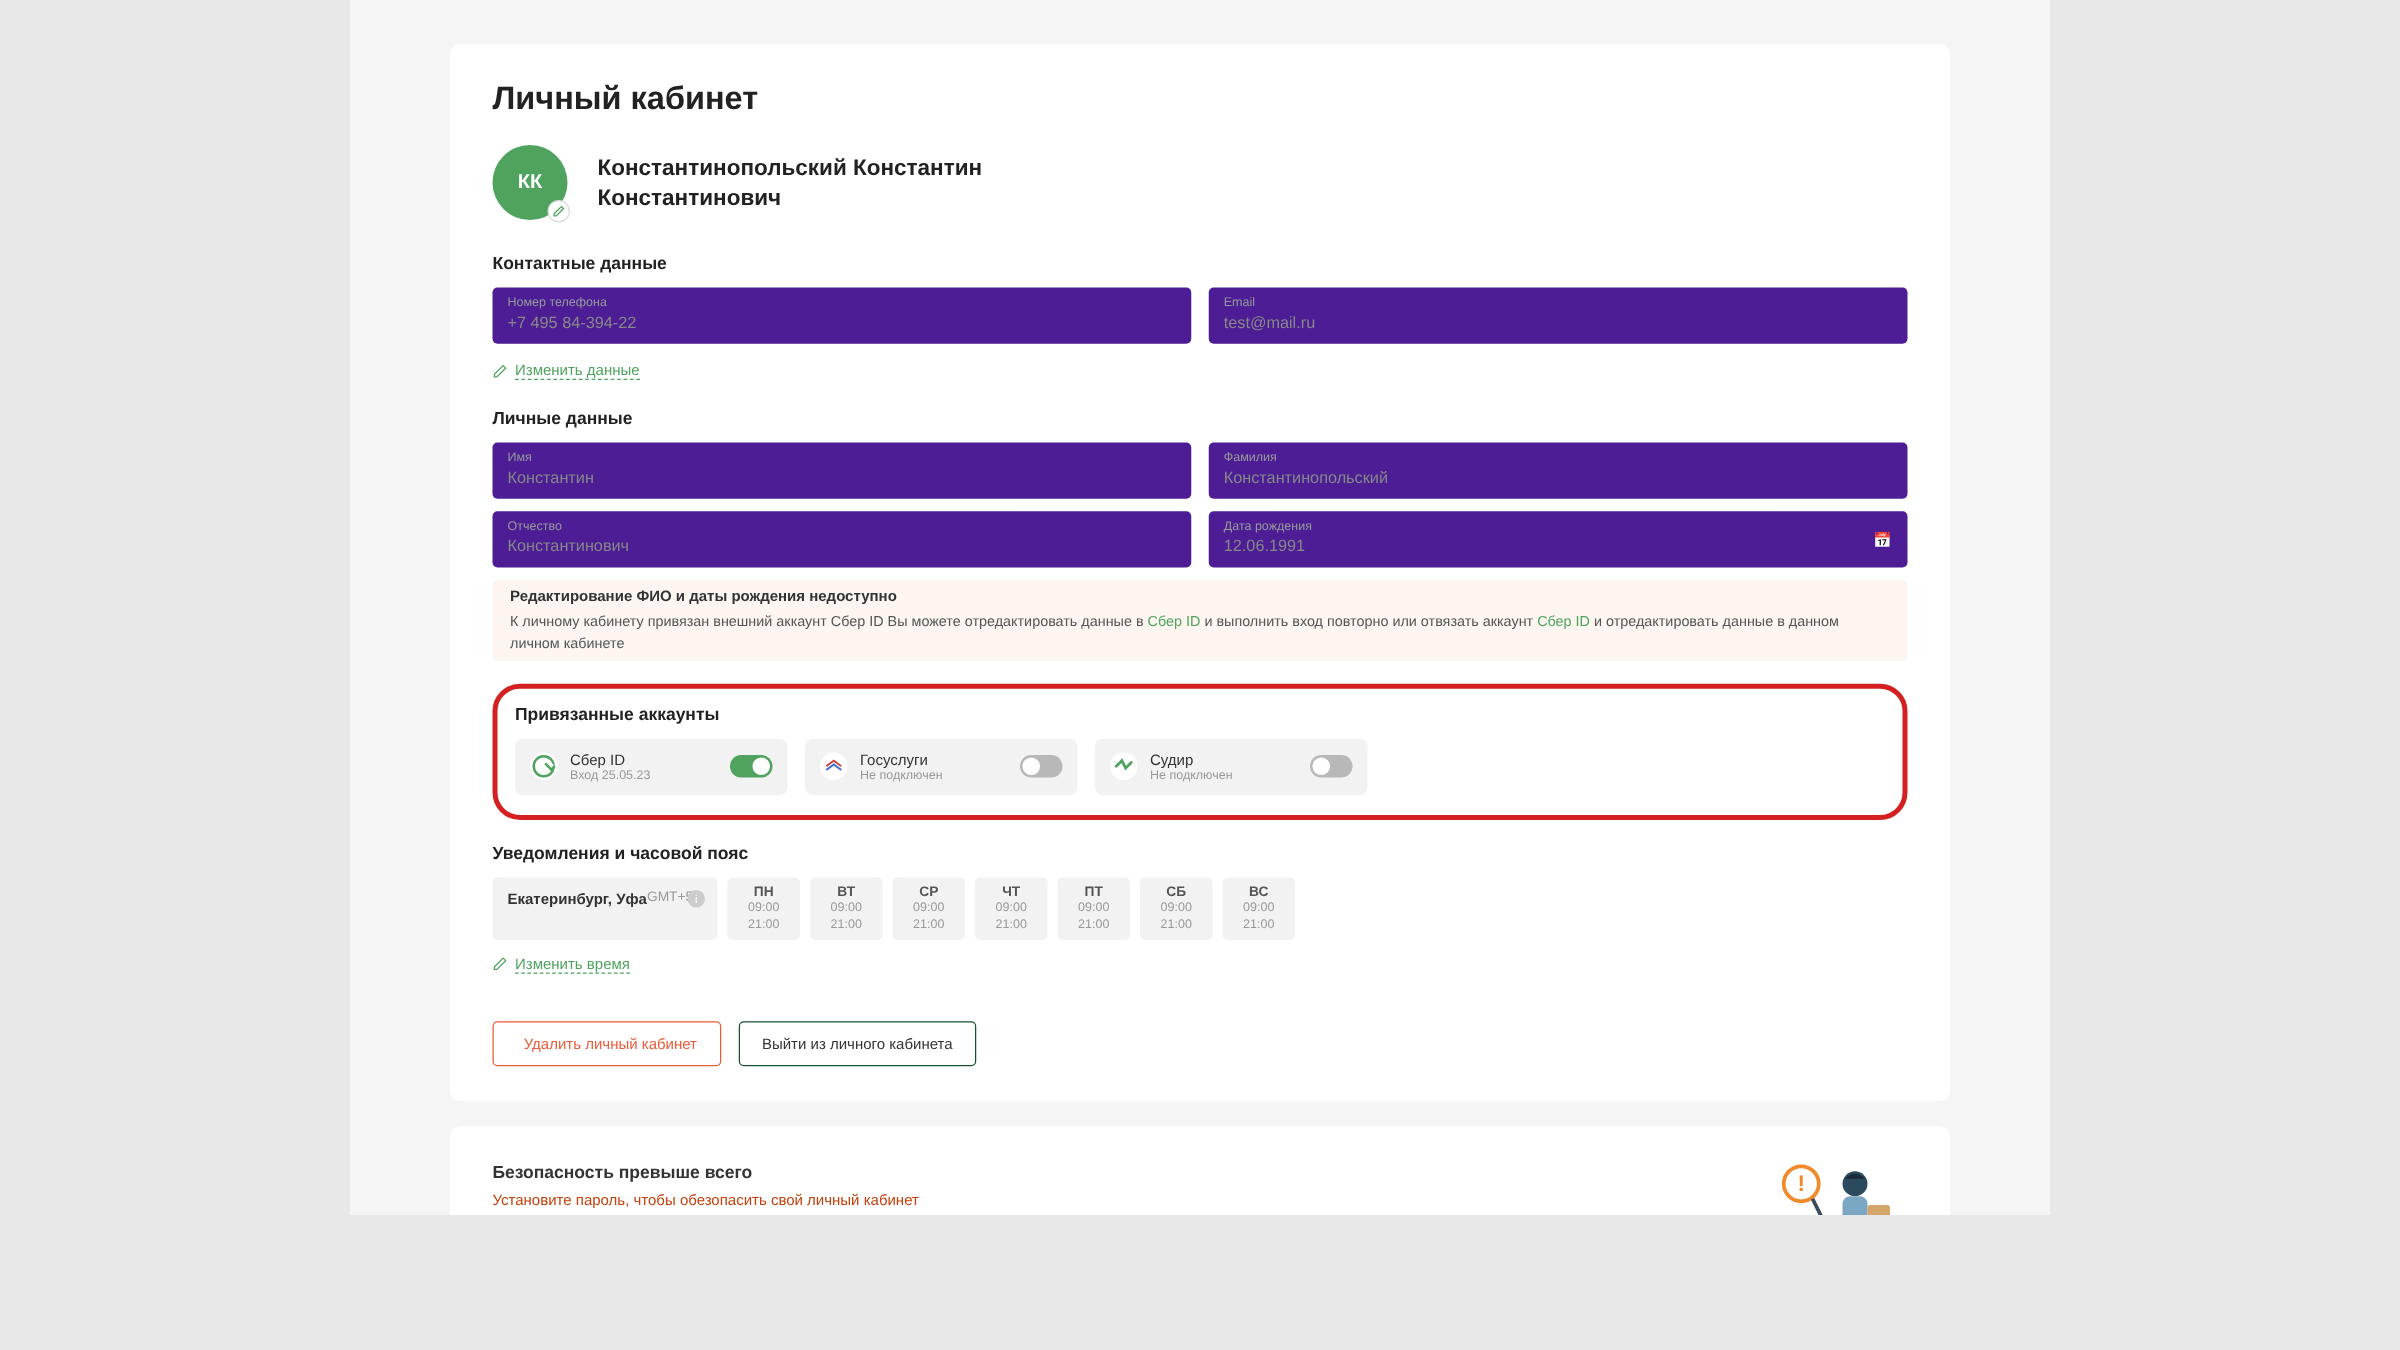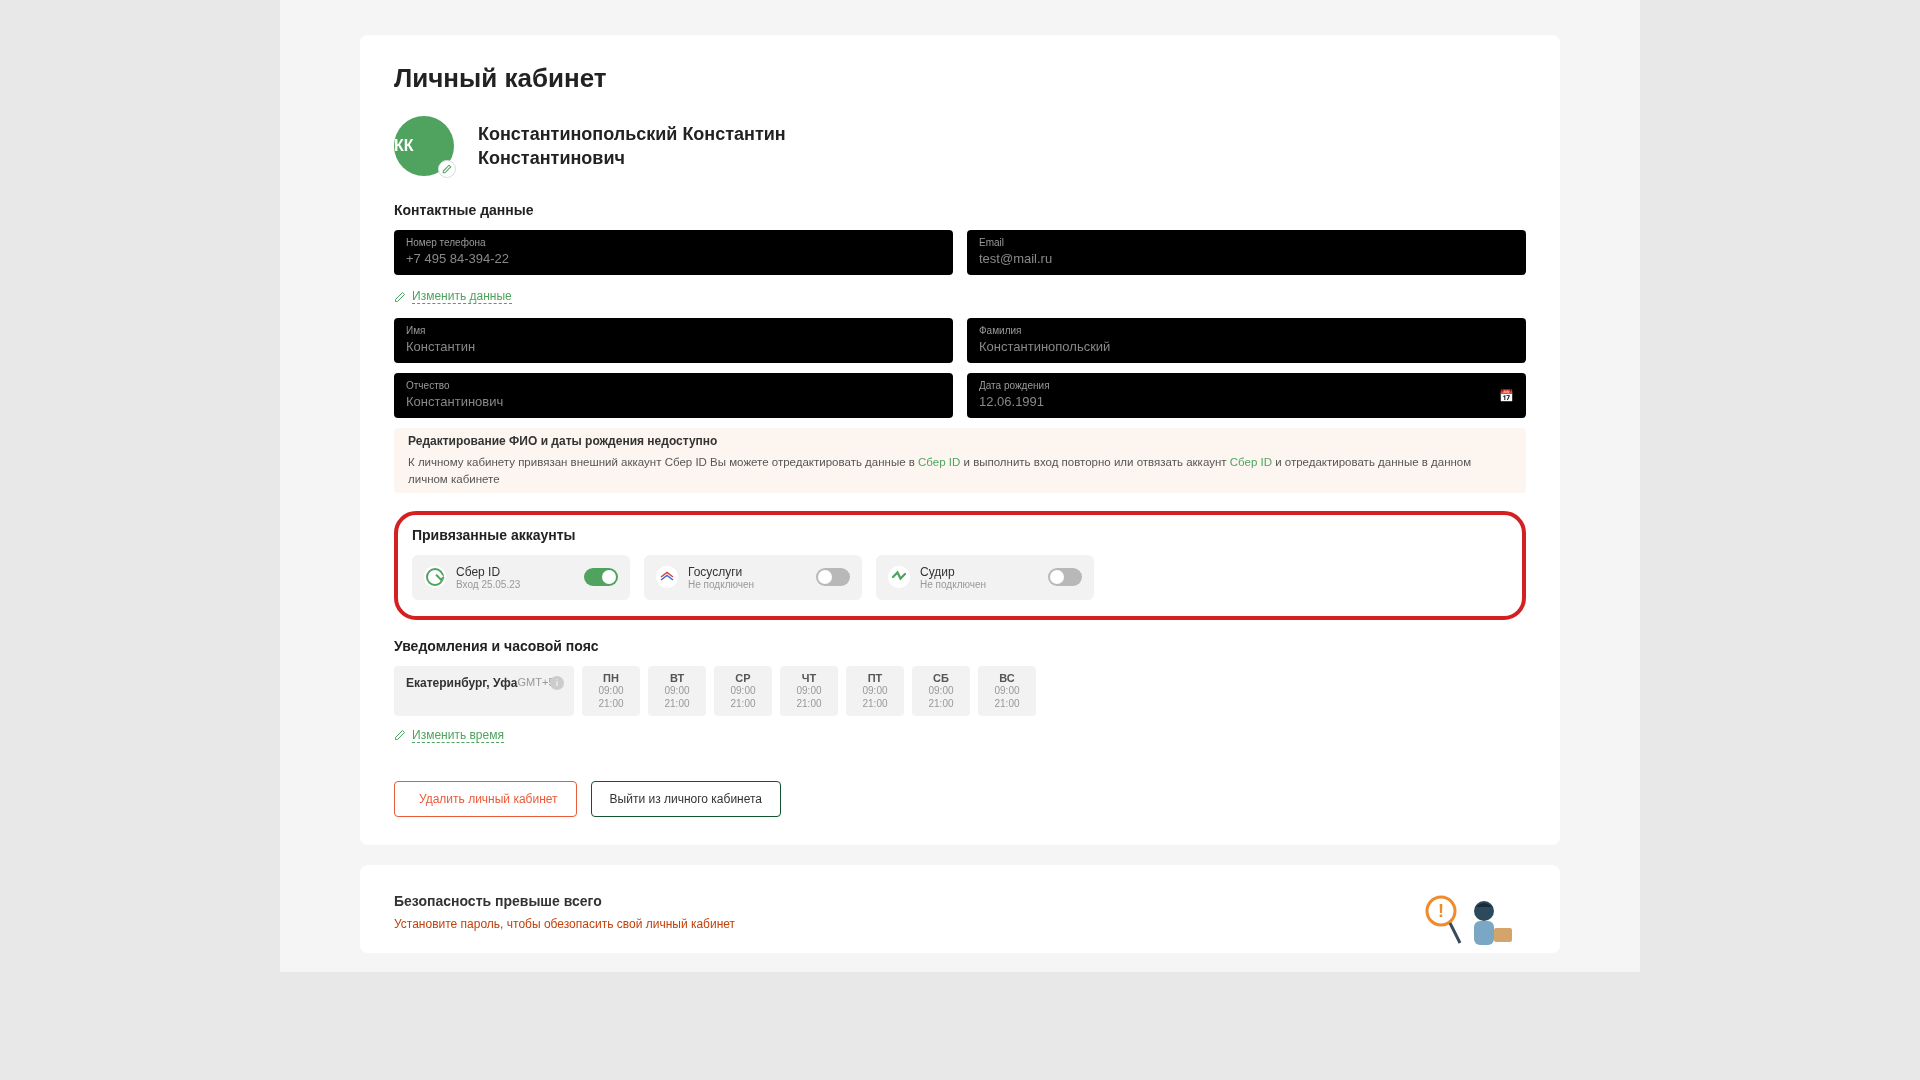--- a/index.html
+++ b/index.html
@@ -3,27 +3,27 @@
 <meta charset="utf-8">
 <style>
 * { box-sizing: border-box; margin: 0; padding: 0; }
 body { font-family: -apple-system, BlinkMacSystemFont, "Segoe UI", Arial, sans-serif; background: #e8e8e8; color: #333; }
 .outer { width: 1920px; height: 972px; padding: 0 280px; background: #e8e8e8; overflow: hidden; }
 .page-wrap { background: #f5f5f5; padding: 35px 80px 0 80px; min-height: 100%; }
 .card { background: #fff; border-radius: 8px; padding: 28px 34px; margin-bottom: 20px; }
 .card.security { padding-bottom: 0; overflow: hidden; }
 h1 { font-size: 26px; font-weight: 700; color: #222; margin-bottom: 22px; }
 .profile-row { display: flex; align-items: center; gap: 24px; margin-bottom: 26px; }
-.avatar { position: relative; width: 60px; height: 60px; border-radius: 50%; background: #4fa35f; display: flex; align-items: center; color: #fff; font-size: 16px; font-weight: 600; }
+.avatar { position: relative; width: 60px; height: 60px; border-radius: 50%; background: #4fa35f; display: flex; align-items: center; justify-content: center; color: #fff; font-size: 16px; font-weight: 600; }
 .avatar-edit { position: absolute; right: -2px; bottom: -2px; width: 18px; height: 18px; border-radius: 50%; background: #fff; border: 1px solid #ddd; display: flex; align-items: center; justify-content: center; }
 .avatar-edit svg { width: 10px; height: 10px; }
 .profile-name { font-size: 18px; font-weight: 700; color: #222; line-height: 1.35; }
 .section-title { font-size: 14px; font-weight: 700; color: #222; margin-bottom: 12px; margin-top: 8px; }
 .field-row { display: flex; gap: 14px; margin-bottom: 10px; }
-.field { flex: 1; background: #000000; border-radius: 4px; padding: 7px 12px 8px 12px; position: relative; }
+.field { flex: 1; background: #4c1d95; border-radius: 4px; padding: 7px 12px 8px 12px; position: relative; }
 .field-label { font-size: 10px; color: #999; display: block; margin-bottom: 1px; }
 .field-value { font-size: 13px; color: #888; }
 .cal-icon { position: absolute; right: 12px; top: 50%; transform: translateY(-50%); color: #aaa; font-size: 12px; }
 .edit-link { display: inline-flex; align-items: center; gap: 6px; color: #4fa35f; font-size: 12px; margin-top: 4px; margin-bottom: 14px; cursor: pointer; }
 .edit-link span { border-bottom: 1px dashed #4fa35f; }
 .edit-link svg { width: 12px; height: 12px; }
 .notice { background: #fdf6f0; border-radius: 4px; padding: 4px 14px; margin-top: 6px; margin-bottom: 18px; font-size: 11.5px; line-height: 1.5; color: #555; }
 .notice-title { font-weight: 700; color: #333; margin-bottom: 4px; font-size: 12px; }
 .notice a { color: #4fa35f; text-decoration: none; }
 .highlight-box { border: 4px solid #d42020; border-radius: 22px; padding: 12px 14px 16px 14px; margin-bottom: 18px; }
@@ -94,20 +94,21 @@
       <span class="field-value">test@mail.ru</span>
     </div>
   </div>
   <div class="edit-link">
     <svg viewBox="0 0 24 24" fill="none" stroke="#4fa35f" stroke-width="2">
             <path d="M17 3l4 4L7 21H3v-4L17 3z"></path>
           </svg>
     <span>Изменить данные</span>
   </div>
 
+  <div class="section-title">Личные данные</div>
   <div class="field-row">
     <div class="field">
       <span class="field-label">Имя</span>
       <span class="field-value">Константин</span>
     </div>
     <div class="field">
       <span class="field-label">Фамилия</span>
       <span class="field-value">Константинопольский</span>
     </div>
   </div>

